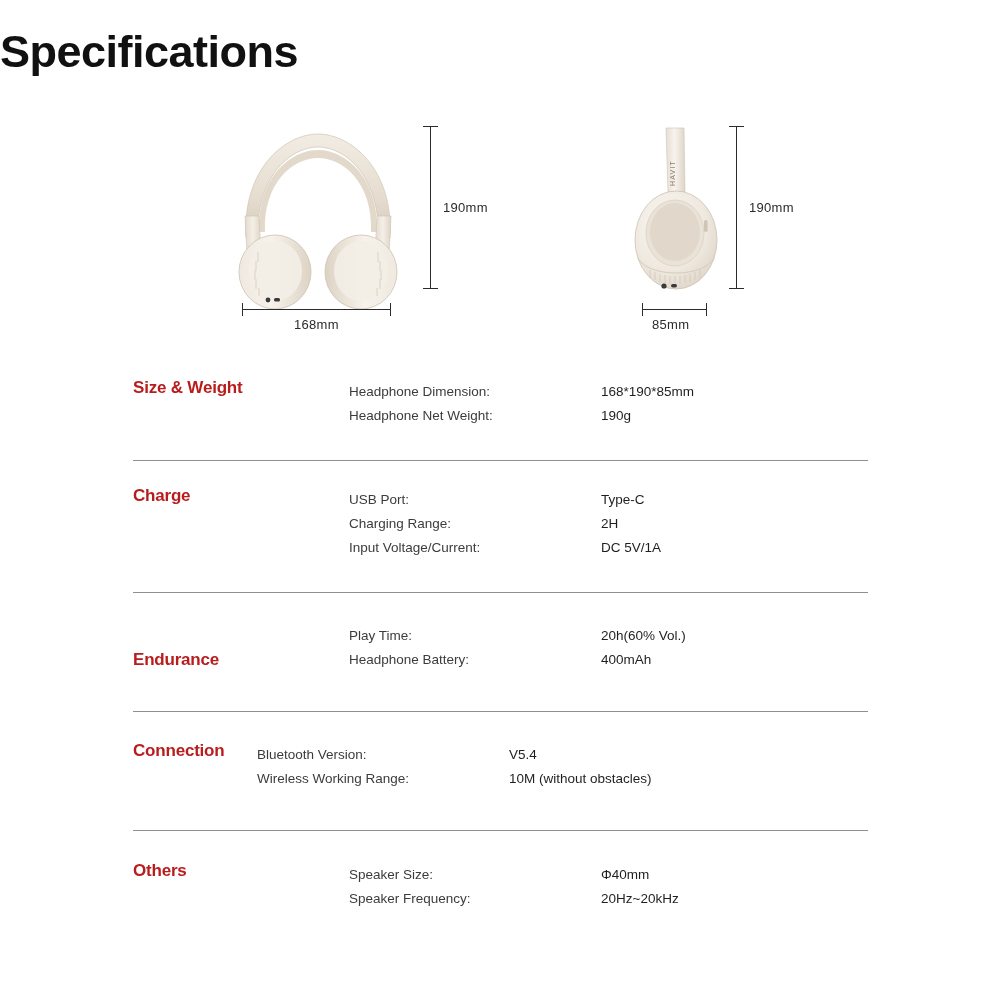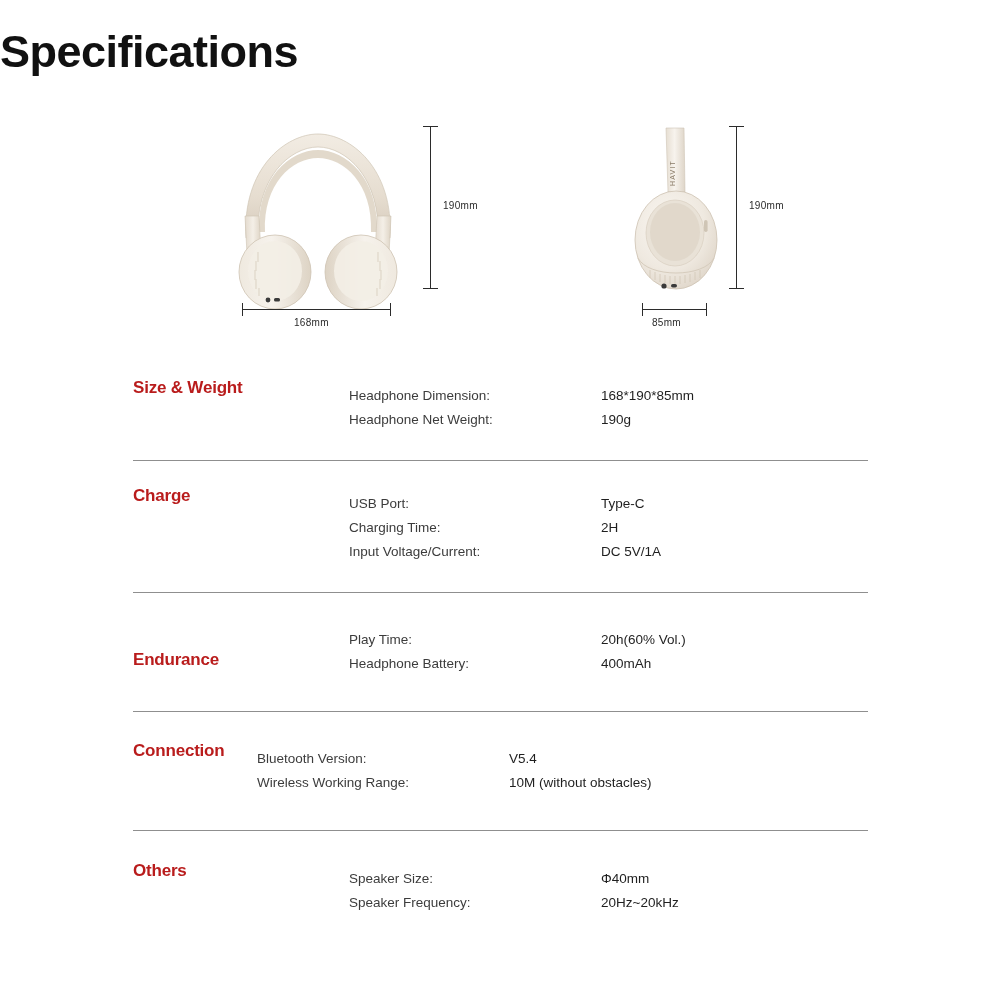--- a/index.html
+++ b/index.html
@@ -61,21 +61,21 @@
     background: #2b2b2b;
   }
   .dim-cap-v {
     position: absolute;
     width: 1px;
     height: 13px;
     background: #2b2b2b;
   }
   .dim-label {
     position: absolute;
-    font-size: 10px;
+    font-size: 13px;
     color: #2b2b2b;
     letter-spacing: 0.3px;
     white-space: nowrap;
   }
 
   
   .spec-table {
     position: absolute;
     top: 378px;
     left: 0;
@@ -99,21 +99,21 @@
     color: #b91c1c;
     letter-spacing: -0.2px;
     white-space: nowrap;
   }
   .spec-rows {
     margin-left: 216px;
     padding-top: 1px;
   }
   .spec-row {
     display: flex;
-    align-items: flex-end;
+    align-items: center;
     height: 24px;
   }
   .spec-label {
     width: 252px;
     flex: 0 0 252px;
     font-size: 13.5px;
     color: #3c3c3c;
     white-space: nowrap;
   }
   .spec-value {
@@ -290,21 +290,21 @@
 
   <div class="spec-section">
     <div class="spec-inner" style="min-height:106px; padding-top:25px;">
       <div class="spec-heading" style="top:25px;">Charge</div>
       <div class="spec-rows">
         <div class="spec-row">
           <div class="spec-label">USB Port:</div>
           <div class="spec-value">Type-C</div>
         </div>
         <div class="spec-row">
-          <div class="spec-label">Charging Time:</div>
+          <div class="spec-label">Charging Range:</div>
           <div class="spec-value">2H</div>
         </div>
         <div class="spec-row">
           <div class="spec-label">Input Voltage/Current:</div>
           <div class="spec-value">DC 5V/1A</div>
         </div>
       </div>
     </div>
     <div class="spec-divider"></div>
   </div>

